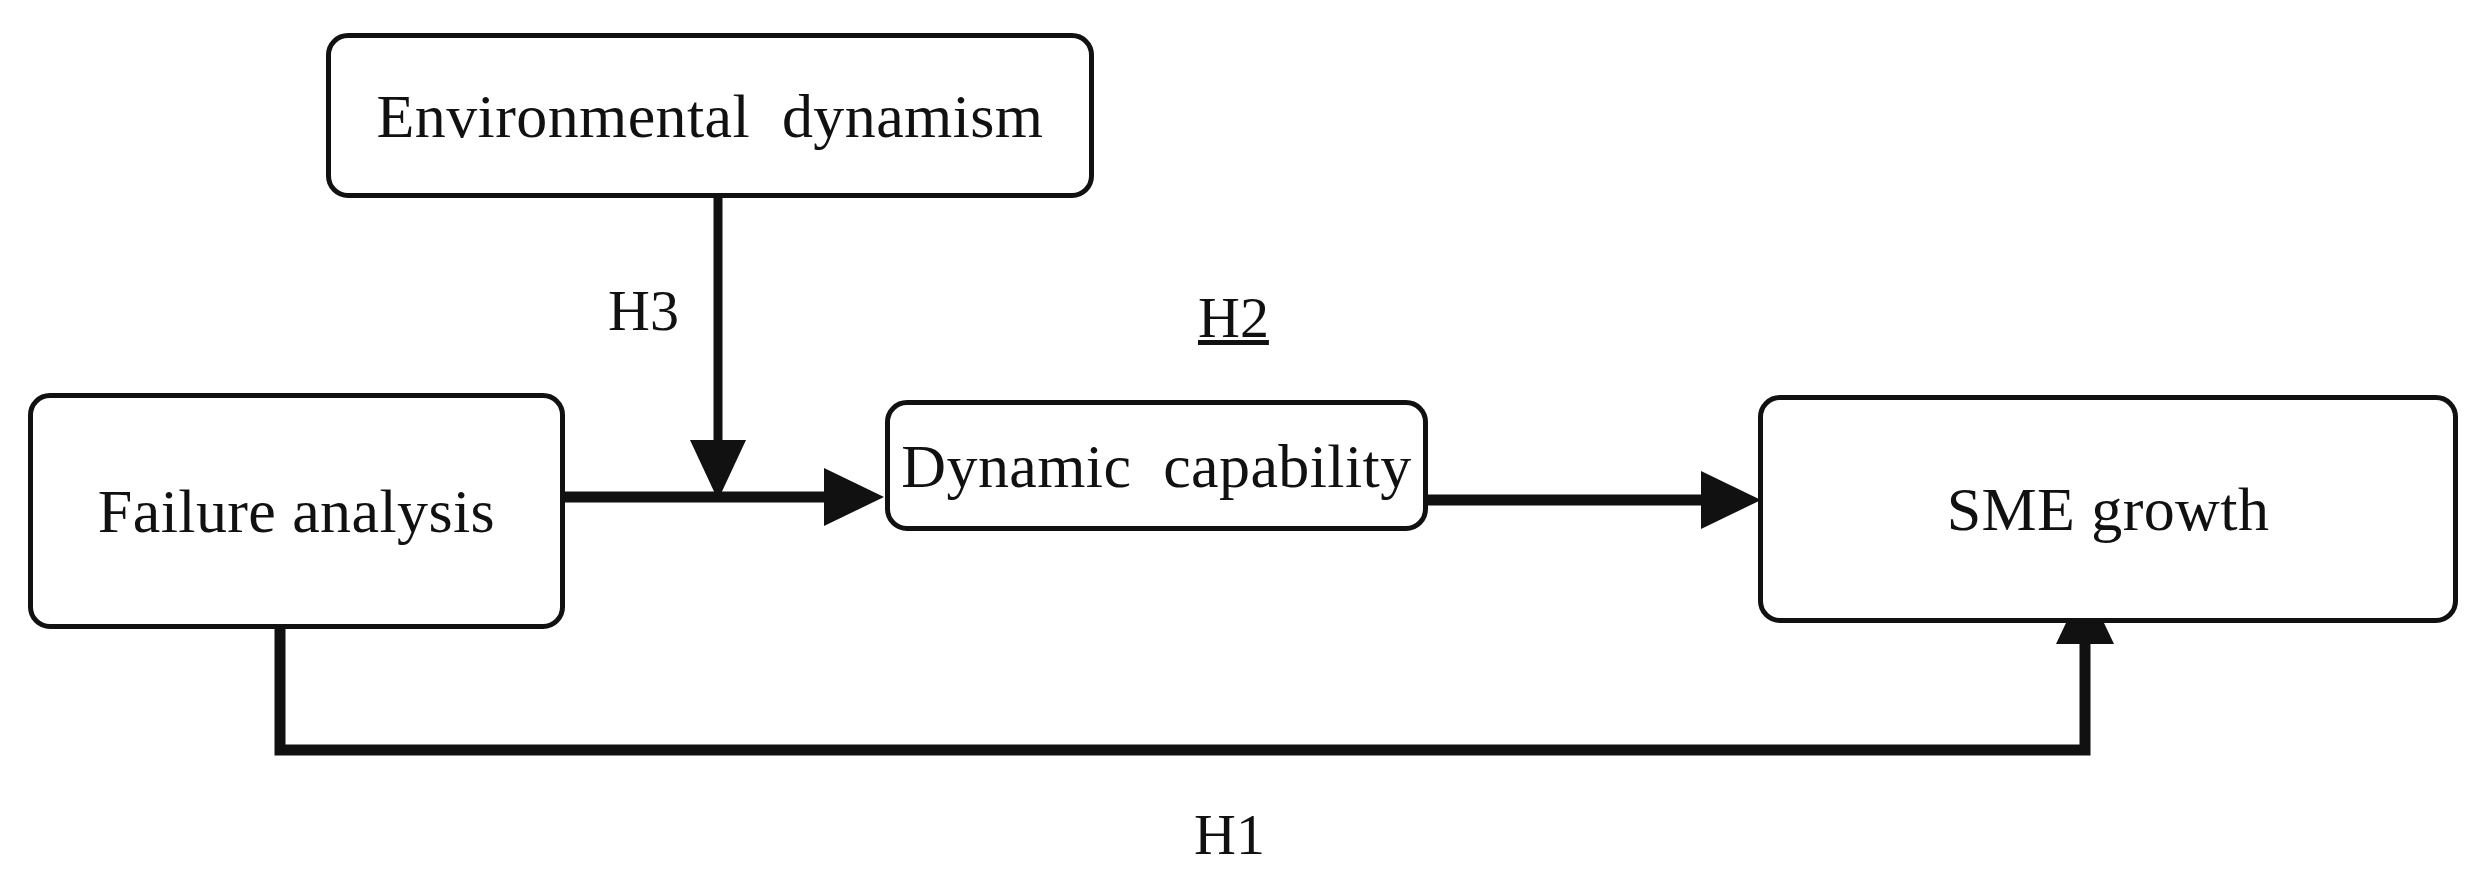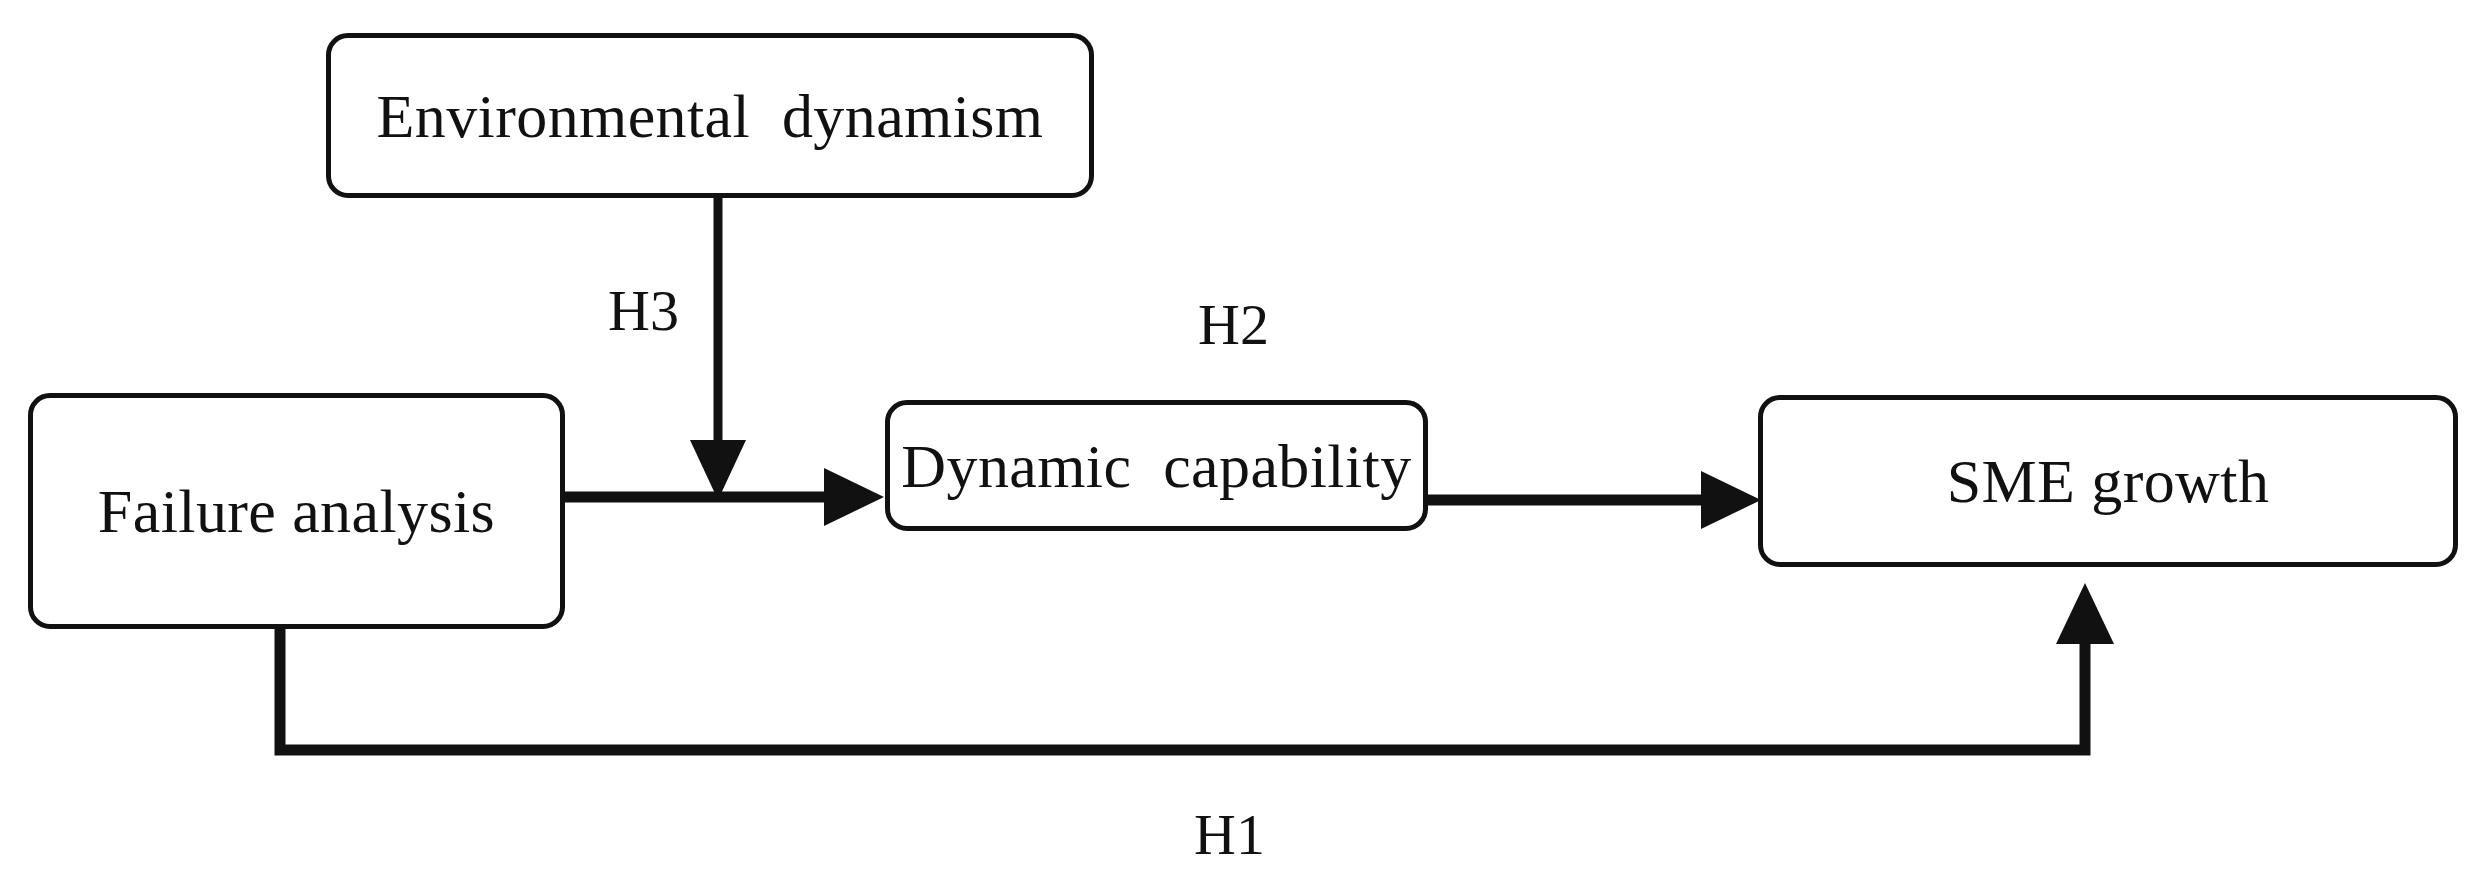--- a/index.html
+++ b/index.html
@@ -5,23 +5,23 @@
   html,body{margin:0;padding:0;background:#ffffff;}
   body{font-family:"Liberation Serif","DejaVu Serif",serif;}
   #canvas{position:relative;width:2478px;height:884px;background:#ffffff;overflow:hidden;text-align:right;}
   #canvas svg.layer{position:absolute;left:0;top:0;width:2478px;height:884px;pointer-events:none;}
   .node{position:absolute;box-sizing:border-box;background:#ffffff;border:5px solid #111111;border-radius:22px;display:flex;align-items:center;justify-content:center;z-index:3;}
   .node .node-label{font-size:62px;color:#111111;line-height:1;white-space:pre;letter-spacing:0.4px;}
   .hyp{position:absolute;font-size:58px;color:#111111;line-height:1;white-space:pre;z-index:4;}
   #node-environmental-dynamism{left:326px;top:33px;width:768px;height:165px;}
   #node-failure-analysis{left:28px;top:393px;width:537px;height:236px;}
   #node-dynamic-capability{left:885px;top:400px;width:543px;height:131px;}
-  #node-sme-growth{left:1758px;top:395px;width:700px;height:172px;}
+  #node-sme-growth{left:1758px;top:395px;width:700px;height:228px;}
   #hyp-h3{left:608px;top:282px;}
-  #hyp-h2{left:1198px;top:296px;}
+  #hyp-h2{left:1198px;top:289px;text-decoration:underline;}
   #hyp-h1{left:1194px;top:806px;}
 </style>
 </head>
 <body>
 
 <div id="canvas">
 
   <svg class="layer" viewBox="0 0 2478 884" xmlns="http://www.w3.org/2000/svg">
 
     <g>

